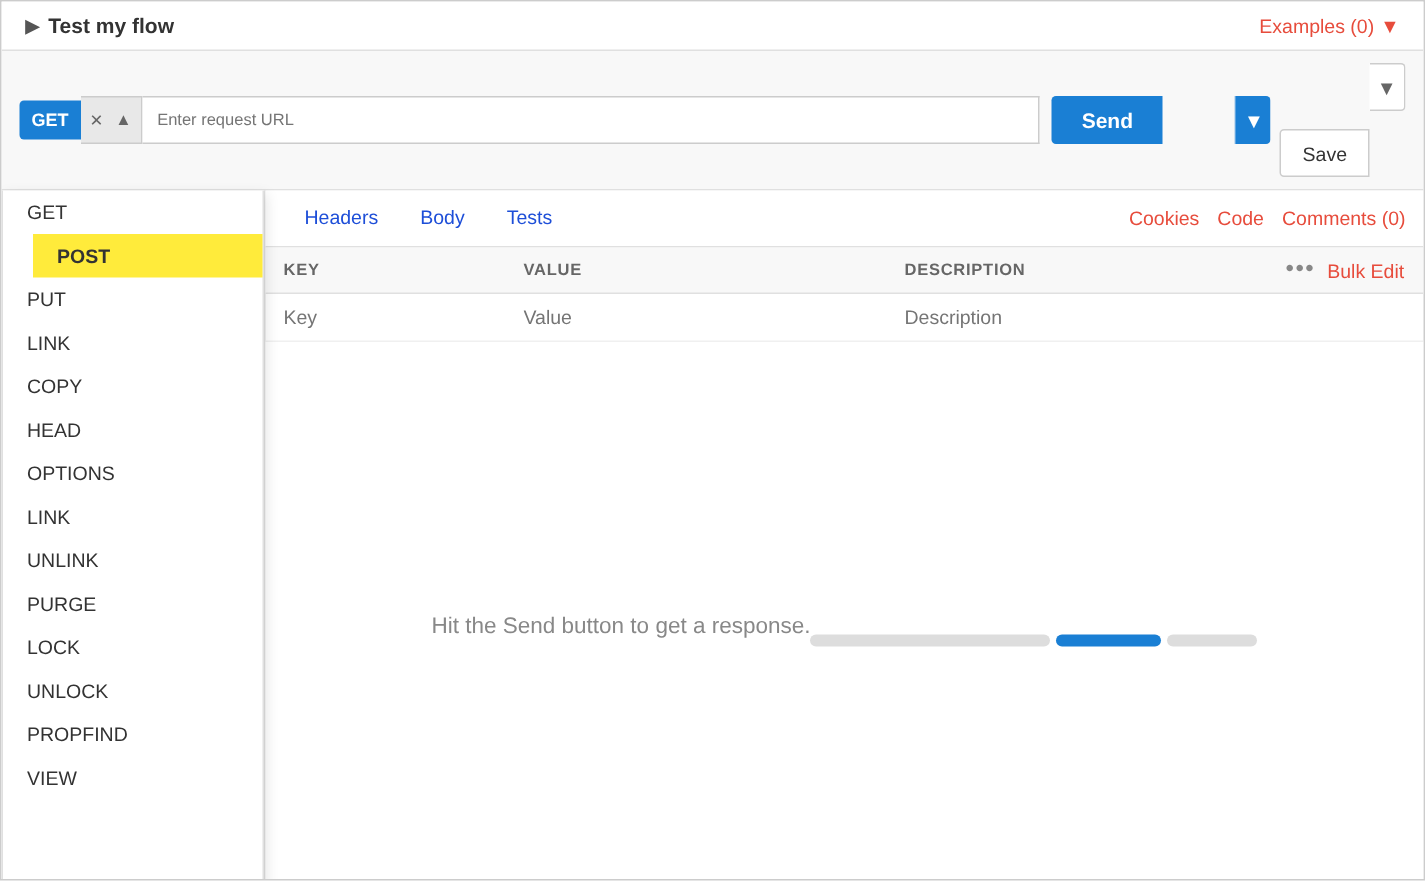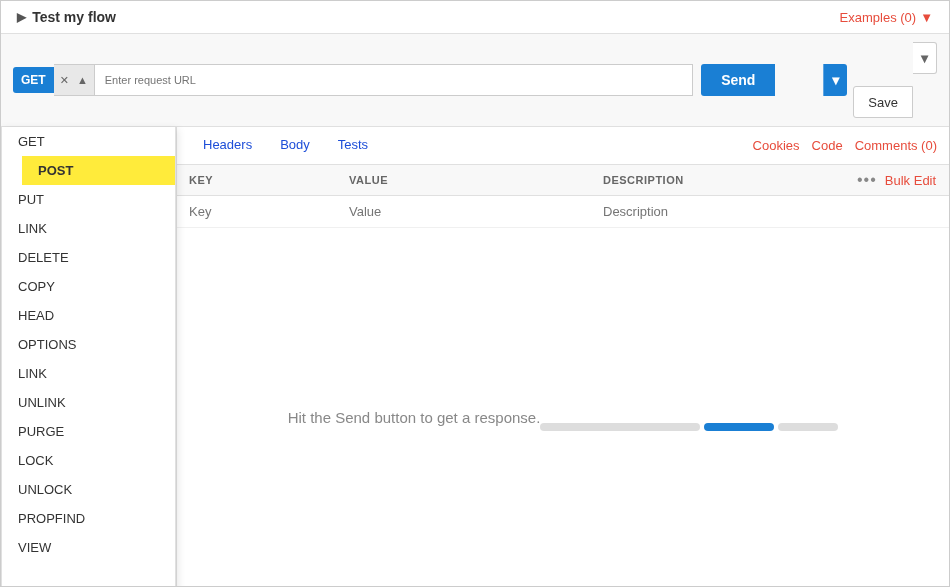--- a/index.html
+++ b/index.html
@@ -333,21 +333,20 @@
   </div>
 </div>
 
 <div class="main-layout">
 
   <div class="dropdown-menu">
     <div class="dropdown-item">GET</div>
     <div class="dropdown-item selected">POST</div>
     <div class="dropdown-item">PUT</div>
     <div class="dropdown-item">LINK</div>
-    <div class="dropdown-item">DELETE</div>
     <div class="dropdown-item">COPY</div>
     <div class="dropdown-item">HEAD</div>
     <div class="dropdown-item">OPTIONS</div>
     <div class="dropdown-item">LINK</div>
     <div class="dropdown-item">UNLINK</div>
     <div class="dropdown-item">PURGE</div>
     <div class="dropdown-item">LOCK</div>
     <div class="dropdown-item">UNLOCK</div>
     <div class="dropdown-item">PROPFIND</div>
     <div class="dropdown-item">VIEW</div>

